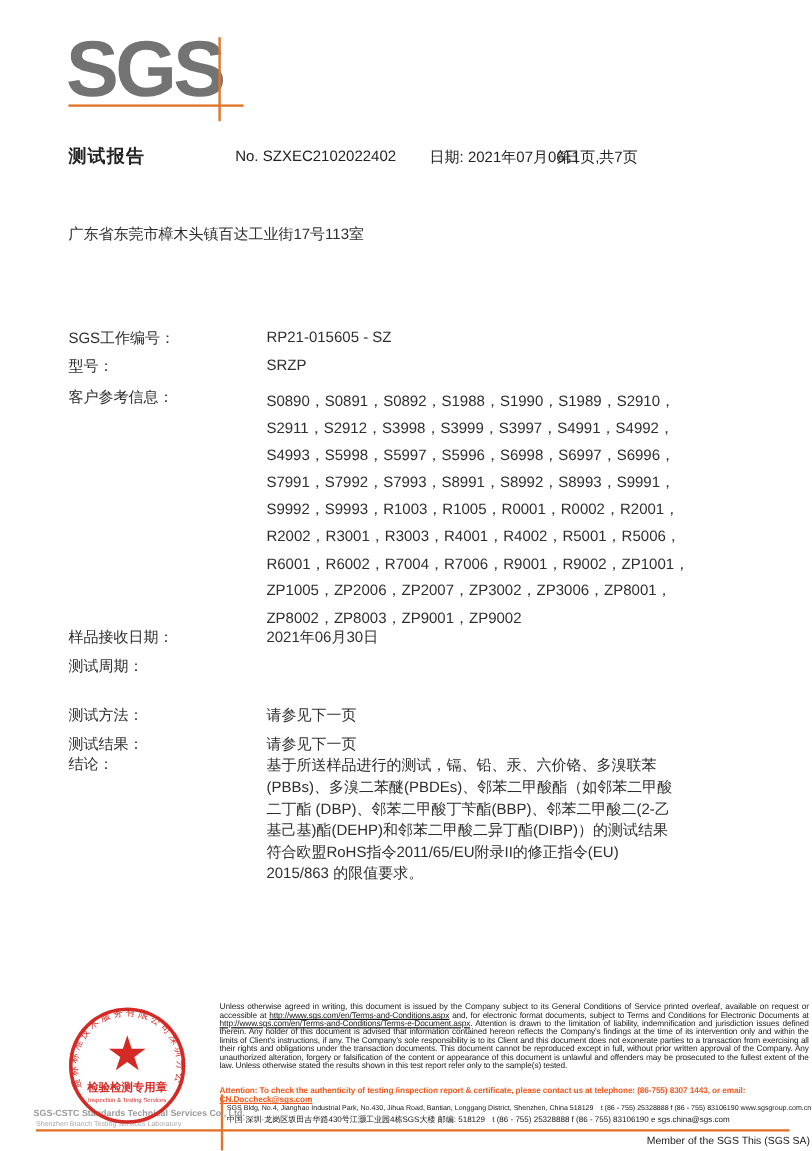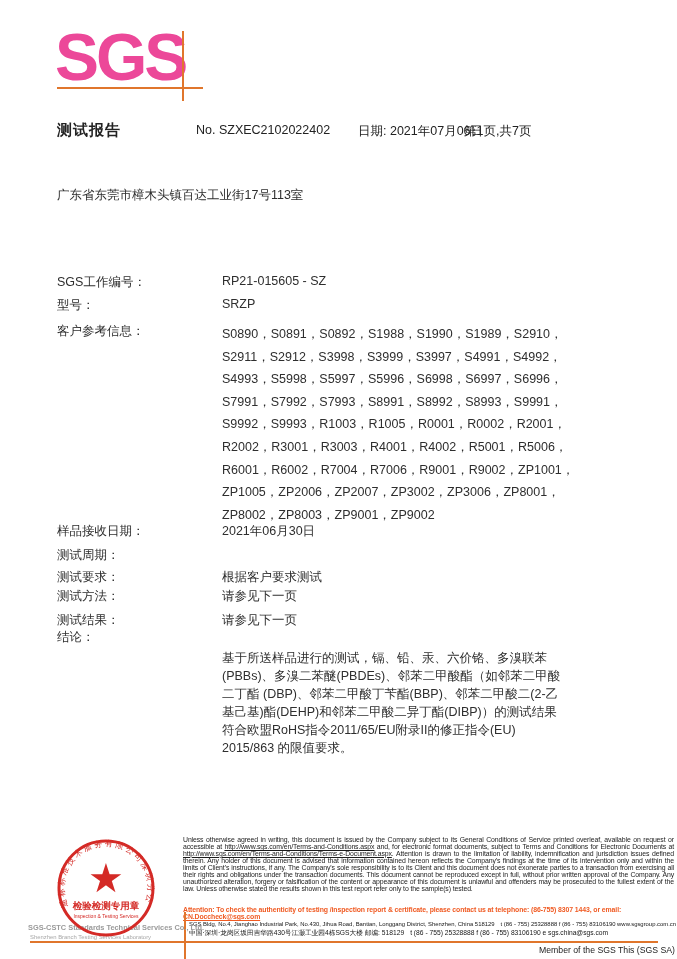--- a/index.html
+++ b/index.html
@@ -3,38 +3,38 @@
 <meta charset="utf-8">
 <style>
   html,body{margin:0;padding:0;background:#ffffff;}
   .page{
     position:relative;width:677px;height:959px;background:#ffffff;overflow:hidden;
     font-family:"Liberation Sans","DejaVu Sans",sans-serif;color:#2e2e2e;
   }
   
   .logo-text{
     position:absolute;left:55px;top:26px;font-size:66px;font-weight:bold;
-    color:#ec4899;letter-spacing:-3px;line-height:62px;
+    color:#737373;letter-spacing:-3px;line-height:62px;
   }
   .logo-hline{position:absolute;left:57px;top:87px;width:146px;height:2px;background:#e0762c;}
   .logo-vline{position:absolute;left:182px;top:31px;width:2px;height:70px;background:#e0762c;}
   .title-row{position:absolute;left:0;top:121px;width:677px;height:20px;}
   .doc-title{position:absolute;left:57px;top:0;font-size:15px;font-weight:bold;letter-spacing:1px;color:#222;}
   .report-no{position:absolute;left:196px;top:2px;font-size:12.5px;color:#222;}
   .report-date{position:absolute;left:358px;top:2px;font-size:12.5px;color:#222;}
   .report-page{position:absolute;left:464px;top:2px;font-size:12.5px;color:#222;}
   
   .client-name{position:absolute;left:57px;top:163px;font-size:12.5px;}
   .client-address{position:absolute;left:57px;top:187px;font-size:12.5px;text-align:right;}
   
   .intro{position:absolute;left:57px;top:251px;font-size:12.5px;}
   .frow{position:absolute;left:57px;width:600px;font-size:12.5px;}
   .fvalue{position:absolute;left:165px;top:0;}
   .ref-value{white-space:pre-line;line-height:22.6px;}
-  .conclusion-value{width:340px;line-height:18px;margin-top:20px;}
+  .conclusion-value{width:340px;line-height:18px;}
   
   .company-gray1{position:absolute;left:28px;top:923px;font-size:7.4px;font-weight:bold;color:#9a9a9a;z-index:1;}
   .company-gray2{position:absolute;left:30px;top:934px;font-size:5.9px;color:#a8a8a8;z-index:1;}
   .stamp{position:absolute;left:40px;top:830px;width:132px;height:120px;z-index:2;}
   
   .disclaimer{
     position:absolute;left:183px;top:837px;width:491px;
     font-size:6.9px;line-height:6.95px;text-align:justify;color:#1b1b1b;letter-spacing:-0.1px;
   }
   .disclaimer a,.attention a{text-decoration:underline;color:inherit;cursor:pointer;}
@@ -93,24 +93,20 @@
 
   <div class="frow" style="top:523px">
     <span>样品接收日期：</span>
     <span class="fvalue">2021年06月30日</span>
   </div>
 
   <div class="frow" style="top:547px">
     <span>测试周期：</span>
   </div>
 
-  <div class="frow" style="top:569px">
-    <span>测试要求：</span>
-    <span class="fvalue">根据客户要求测试</span>
-  </div>
 
   <div class="frow" style="top:588px">
     <span>测试方法：</span>
     <span class="fvalue">请参见下一页</span>
   </div>
 
   <div class="frow" style="top:612px">
     <span>测试结果：</span>
     <span class="fvalue">请参见下一页</span>
   </div>

